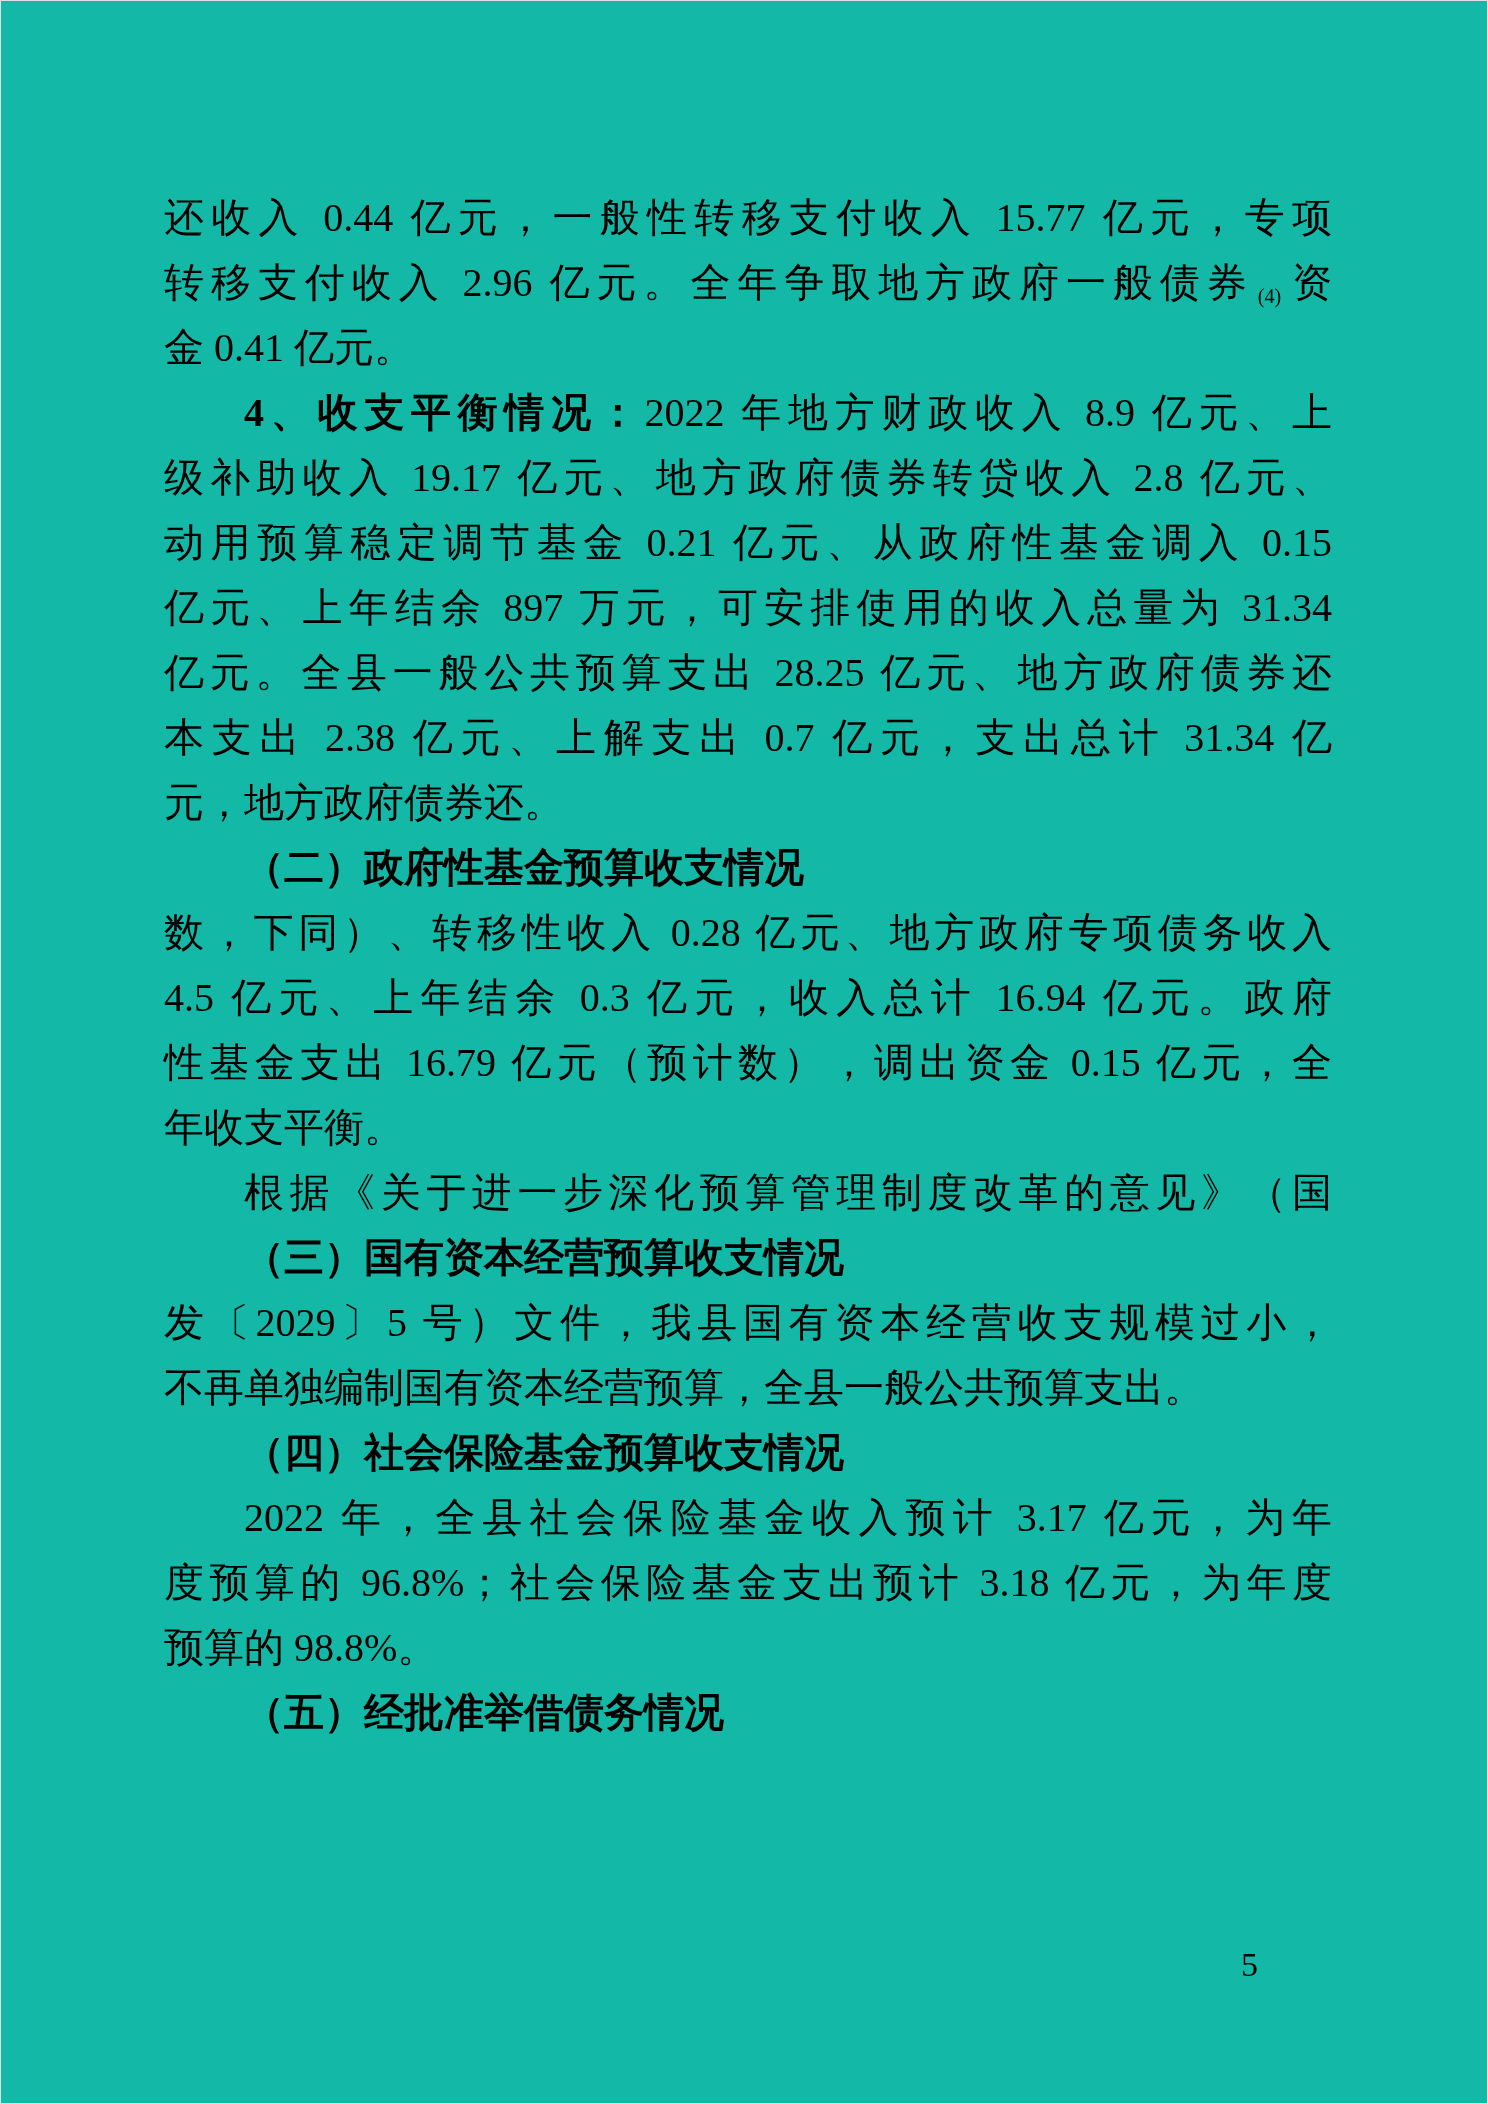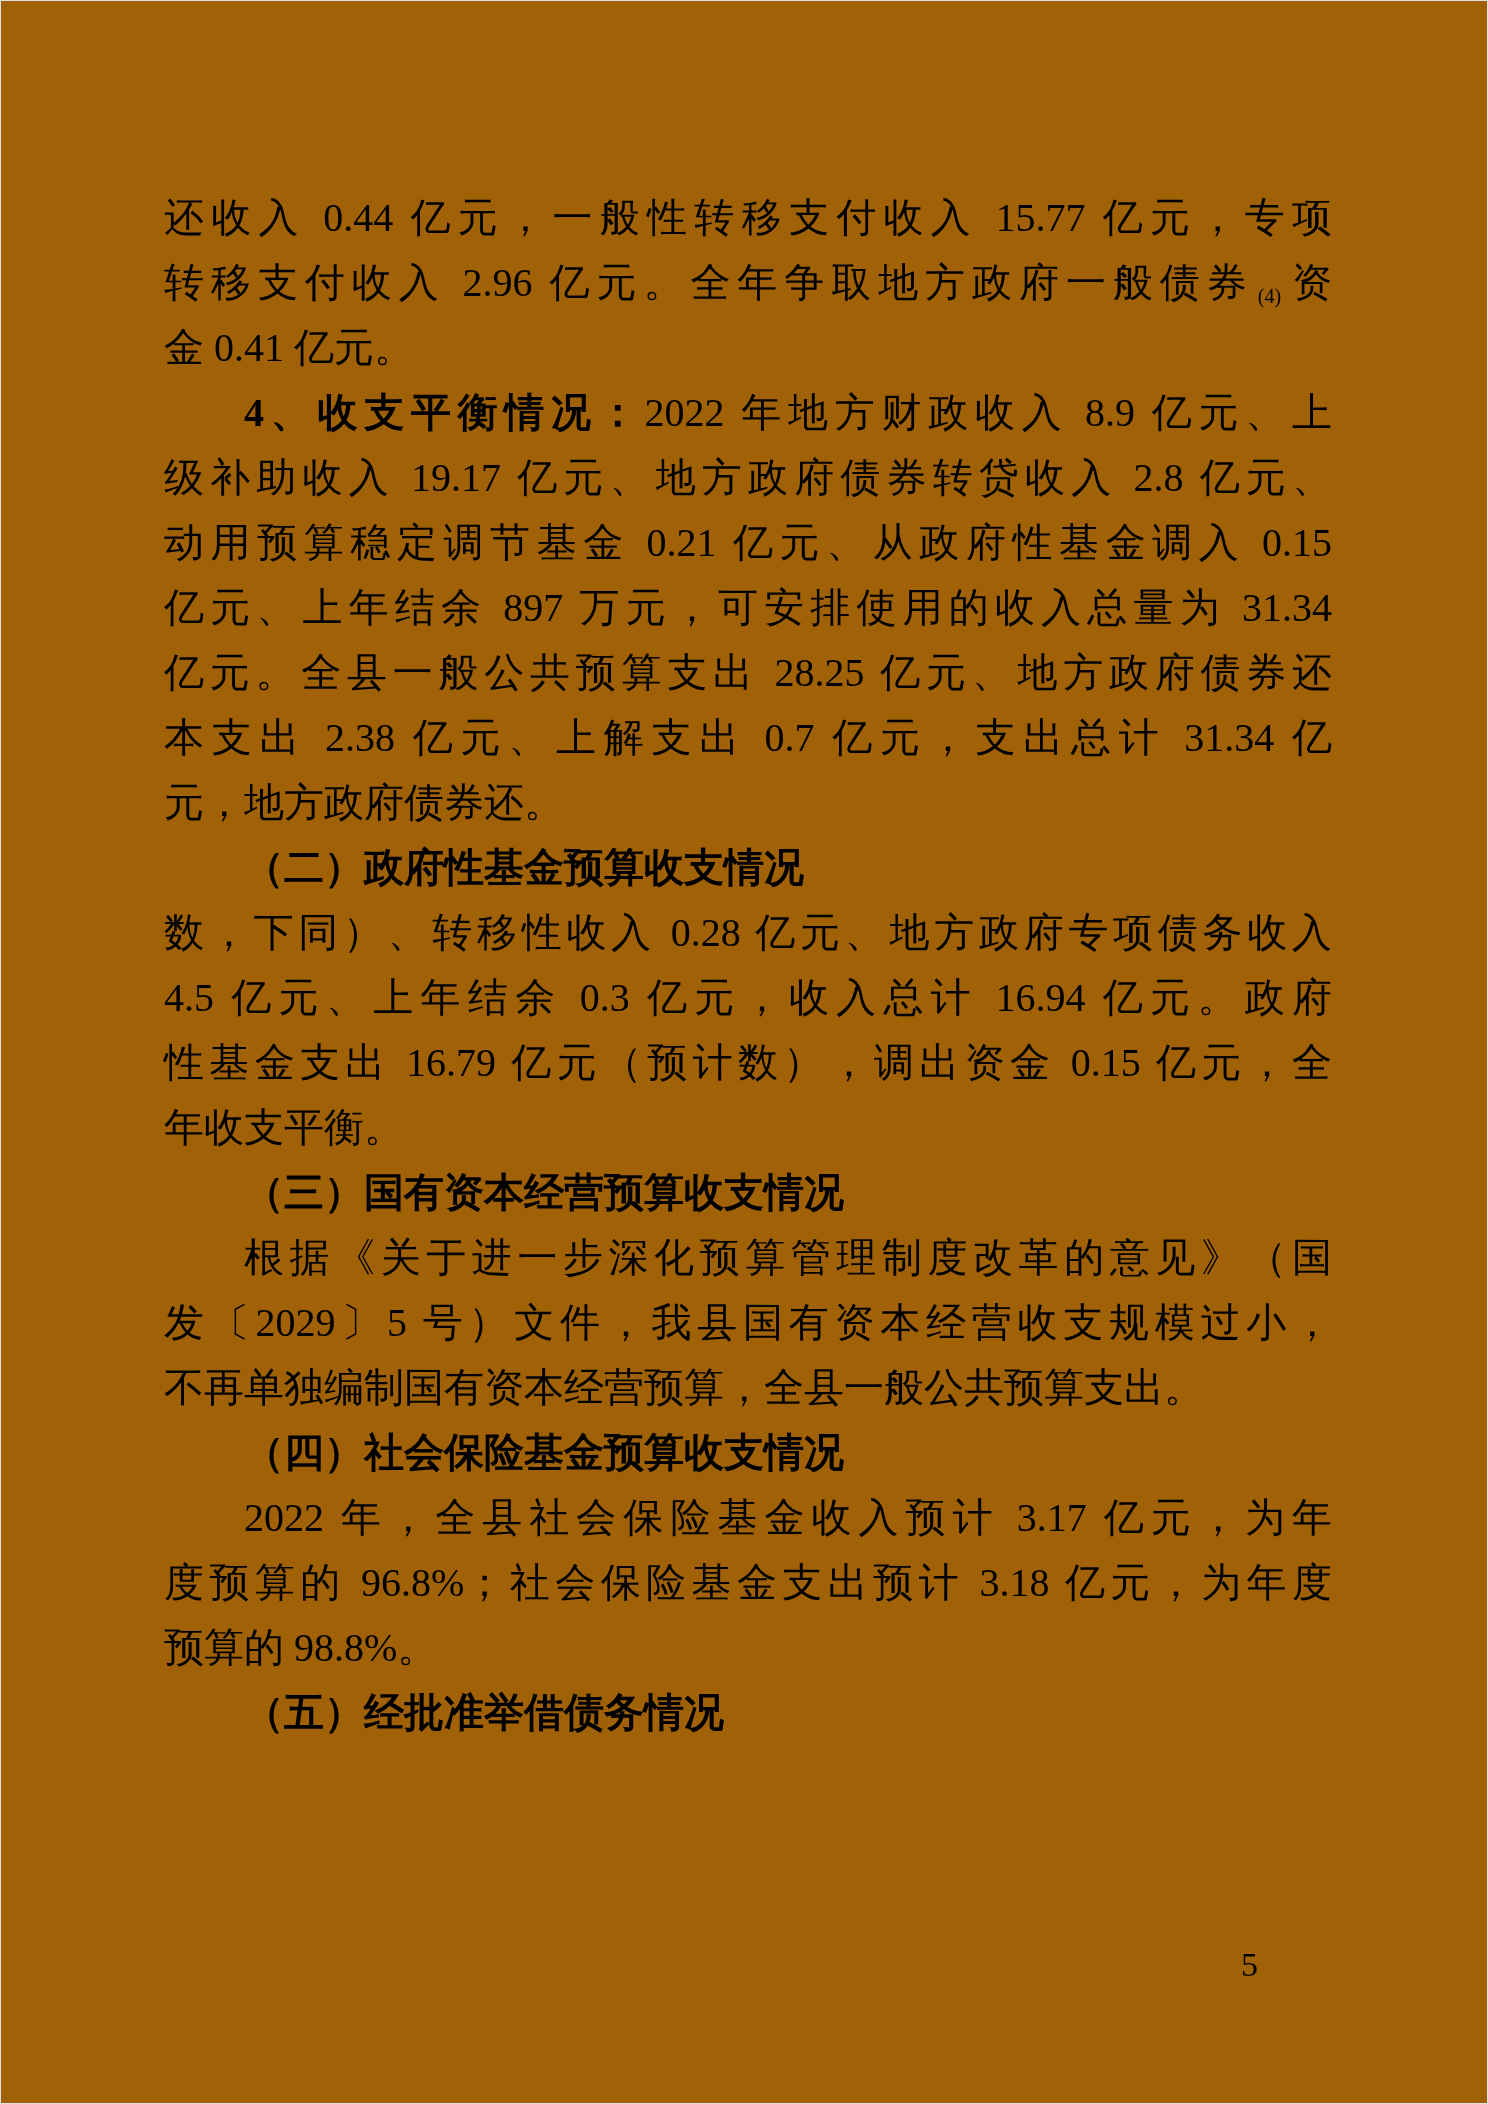--- a/index.html
+++ b/index.html
@@ -5,21 +5,21 @@
   html, body {
     margin: 0;
     padding: 0;
     background: #e8e8e8;
   }
   .page {
     position: relative;
     width: 1488px;
     height: 2104px;
     margin: 0 auto;
-    background: #a16207;
+    background: #14b8a6;
     color: #000000;
     font-family: "Liberation Serif", "DejaVu Serif", serif;
     overflow: hidden;
     box-sizing: border-box;
     border: 1px solid #e0e0e0;
   }
   .text-body {
     position: absolute;
     left: 163px;
     top: 184px;
@@ -73,22 +73,22 @@
       <div class="line"><span class="normal">动用预算稳定调节基金 0.21 亿元、从政府性基金调入 0.15</span></div>
       <div class="line"><span class="normal">亿元、上年结余 897 万元，可安排使用的收入总量为 31.34</span></div>
       <div class="line"><span class="normal">亿元。全县一般公共预算支出 28.25 亿元、地方政府债券还</span></div>
       <div class="line"><span class="normal">本支出 2.38 亿元、上解支出 0.7 亿元，支出总计 31.34 亿</span></div>
       <div class="line end"><span class="normal">元，地方政府债券还。</span></div>
       <div class="line indent end"><span class="bold">（二）政府性基金预算收支情况</span></div>
       <div class="line"><span class="normal">数，下同）、转移性收入 0.28 亿元、地方政府专项债务收入</span></div>
       <div class="line"><span class="normal">4.5 亿元、上年结余 0.3 亿元，收入总计 16.94 亿元。政府</span></div>
       <div class="line"><span class="normal">性基金支出 16.79 亿元（预计数），调出资金 0.15 亿元，全</span></div>
       <div class="line end"><span class="normal">年收支平衡。</span></div>
+      <div class="line indent"><span class="normal">根据《关于进一步深化预算管理制度改革的意见》（国</span></div>
       <div class="line indent end"><span class="bold">（三）国有资本经营预算收支情况</span></div>
-      <div class="line indent"><span class="normal">根据《关于进一步深化预算管理制度改革的意见》（国</span></div>
       <div class="line"><span class="normal">发〔2029〕5 号）文件，我县国有资本经营收支规模过小，</span></div>
       <div class="line end"><span class="normal">不再单独编制国有资本经营预算，全县一般公共预算支出。</span></div>
       <div class="line indent end"><span class="bold">（四）社会保险基金预算收支情况</span></div>
       <div class="line indent"><span class="normal">2022 年，全县社会保险基金收入预计 3.17 亿元，为年</span></div>
       <div class="line"><span class="normal">度预算的 96.8%；社会保险基金支出预计 3.18 亿元，为年度</span></div>
       <div class="line end"><span class="normal">预算的 98.8%。</span></div>
       <div class="line indent end"><span class="bold">（五）经批准举借债务情况</span></div>
     </div>
   <div class="page-number">5</div>
 </div>

